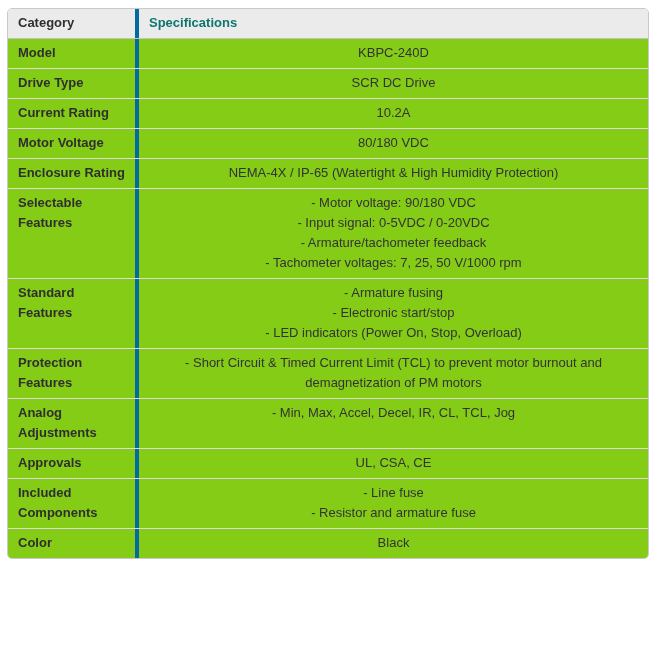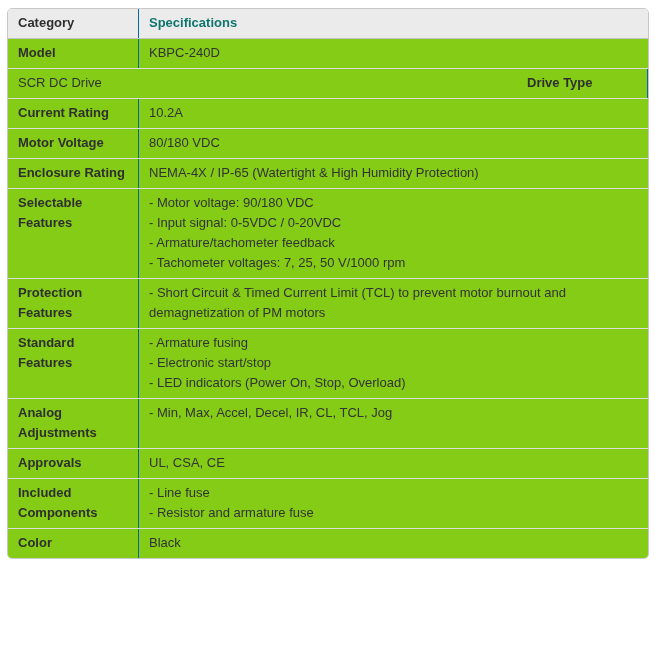--- a/index.html
+++ b/index.html
@@ -33,49 +33,49 @@
     background: #ebebeb;
     border-bottom: 1px solid #c3c3c3;
   }
   .tcell {
     padding: 4px 10px 5px 10px;
     line-height: 20px;
   }
   .tcat {
     flex: 0 0 131px;
     width: 131px;
-    border-right: 1px solid #0369a1;
+    border-right: 4px solid #0369a1;
     font-weight: bold;
     color: #2f2f2f;
   }
   .tspec { flex: 1 1 auto; min-width: 0; }
   .thead .tspec { font-weight: bold; color: #0f766e; }
-  .spec-line { line-height: 20px; }
+  .spec-line { line-height: 20px; text-align: center; }
 </style>
 </head>
 <body>
 
 <div class="spec-table">
   <div class="trow thead">
     <div class="tcell tcat">Category</div>
     <div class="tcell tspec">Specifications</div>
   </div>
   <div id="table-body">
   <div class="trow">
     <div class="tcell tcat">Model</div>
     <div class="tcell tspec">
           <div class="spec-line">KBPC-240D</div>
         </div>
   </div>
 
   <div class="trow">
+    <div class="tcell tcat">Drive Type</div>
     <div class="tcell tspec">
           <div class="spec-line">SCR DC Drive</div>
         </div>
-    <div class="tcell tcat">Drive Type</div>
   </div>
 
 
   <div class="trow">
     <div class="tcell tcat">Current Rating</div>
     <div class="tcell tspec">
           <div class="spec-line">10.2A</div>
         </div>
   </div>
 
@@ -98,32 +98,32 @@
     <div class="tcell tcat">Selectable Features</div>
     <div class="tcell tspec">
           <div class="spec-line">- Motor voltage: 90/180 VDC</div>
           <div class="spec-line">- Input signal: 0-5VDC / 0-20VDC</div>
           <div class="spec-line">- Armature/tachometer feedback</div>
           <div class="spec-line">- Tachometer voltages: 7, 25, 50 V/1000 rpm</div>
         </div>
   </div>
 
   <div class="trow">
-    <div class="tcell tcat">Protection Features</div>
-    <div class="tcell tspec">
-          <div class="spec-line">- Short Circuit &amp; Timed Current Limit (TCL) to prevent motor burnout and demagnetization of PM motors</div>
-        </div>
-  </div>
-
-  <div class="trow">
     <div class="tcell tcat">Standard Features</div>
     <div class="tcell tspec">
           <div class="spec-line">- Armature fusing</div>
           <div class="spec-line">- Electronic start/stop</div>
           <div class="spec-line">- LED indicators (Power On, Stop, Overload)</div>
+        </div>
+  </div>
+
+  <div class="trow">
+    <div class="tcell tcat">Protection Features</div>
+    <div class="tcell tspec">
+          <div class="spec-line">- Short Circuit &amp; Timed Current Limit (TCL) to prevent motor burnout and demagnetization of PM motors</div>
         </div>
   </div>
 
   <div class="trow">
     <div class="tcell tcat">Analog Adjustments</div>
     <div class="tcell tspec">
           <div class="spec-line">- Min, Max, Accel, Decel, IR, CL, TCL, Jog</div>
         </div>
   </div>
 

